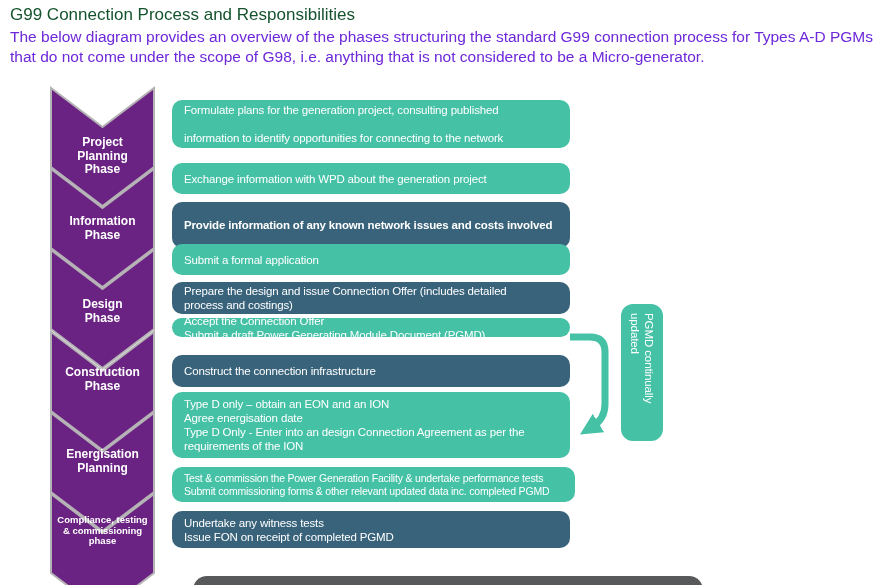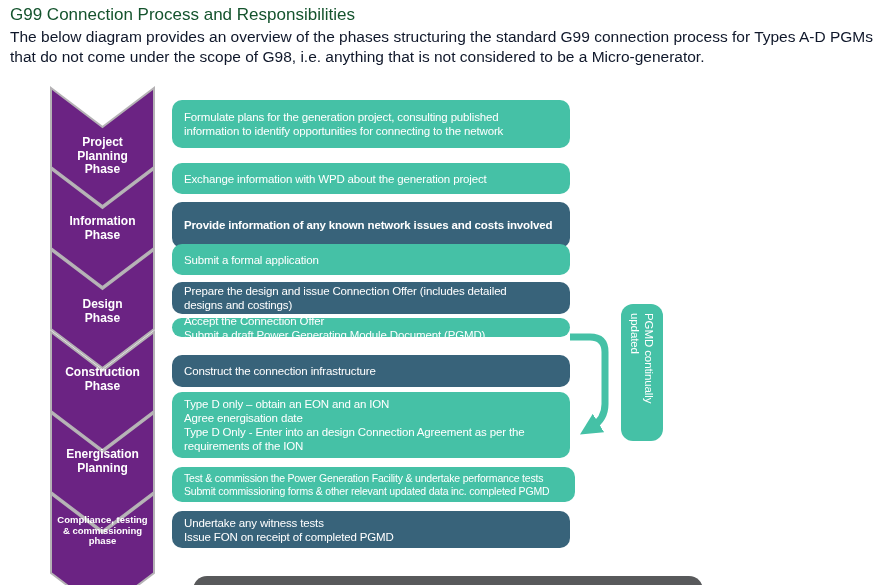--- a/index.html
+++ b/index.html
@@ -6,21 +6,21 @@
   #screen{
     position:relative;width:886px;height:585px;overflow:hidden;background:#fff;
     font-family:"Liberation Sans","DejaVu Sans",sans-serif;
   }
   .page-title{
     position:absolute;left:10px;top:5px;width:860px;
     font-size:17px;font-weight:400;color:#14532d;letter-spacing:0;
   }
   .page-intro{
     position:absolute;left:10px;top:27px;width:866px;
-    font-size:15.5px;line-height:19.5px;color:#0f172a;
+    font-size:15.5px;line-height:19.5px;color:#6d28d9;
   }
   #diagram-svg{position:absolute;left:0;top:0;width:886px;height:585px;}
   .phase-label{
     position:absolute;left:51px;width:103px;text-align:center;
     color:#fff;font-weight:700;
   }
   .step{
     position:absolute;left:172px;width:398px;box-sizing:border-box;
     border-radius:10px;color:#fff;display:flex;flex-direction:column;
     justify-content:center;padding:3px 8px 3px 12px;
@@ -88,36 +88,36 @@
         <div>Energisation</div>
         <div>Planning</div>
       </div>
       <div class="phase-label" style="top: 515px; font-size: 9.5px; line-height: 10.5px;">
         <div>Compliance, testing</div>
         <div>&amp; commissioning</div>
         <div>phase</div>
       </div>
     </div>
   <div id="steps">
-      <div class="step teal" style="top: 100px; height: 48px;">
+      <div class="step teal" style="top: 100px; height: 48px; justify-content: space-between;">
         <div class="line">Formulate plans for the generation project, consulting published</div>
         <div class="line">information to identify opportunities for connecting to the network</div>
       </div>
       <div class="step teal" style="top: 163px; height: 31px;">
         <div class="line">Exchange information with WPD about the generation project</div>
       </div>
       <div class="step slate" style="top: 202px; height: 46px; font-weight: bold;">
         <div class="line">Provide information of any known network issues and costs involved</div>
       </div>
       <div class="step teal" style="top: 244px; height: 31px;">
         <div class="line">Submit a formal application</div>
       </div>
       <div class="step slate" style="top: 282px; height: 32px;">
         <div class="line">Prepare the design and issue Connection Offer (includes detailed</div>
-        <div class="line">designs and costings)</div>
+        <div class="line">process and costings)</div>
       </div>
       <div class="step teal" style="top: 318px; height: 19px;">
         <div class="line">Accept the Connection Offer</div>
         <div class="line">Submit a draft Power Generating Module Document (PGMD)</div>
       </div>
       <div class="step slate" style="top: 355px; height: 32px;">
         <div class="line">Construct the connection infrastructure</div>
       </div>
       <div class="step teal" style="top: 392px; height: 66px;">
         <div class="line">Type D only – obtain an EON and an ION</div>

